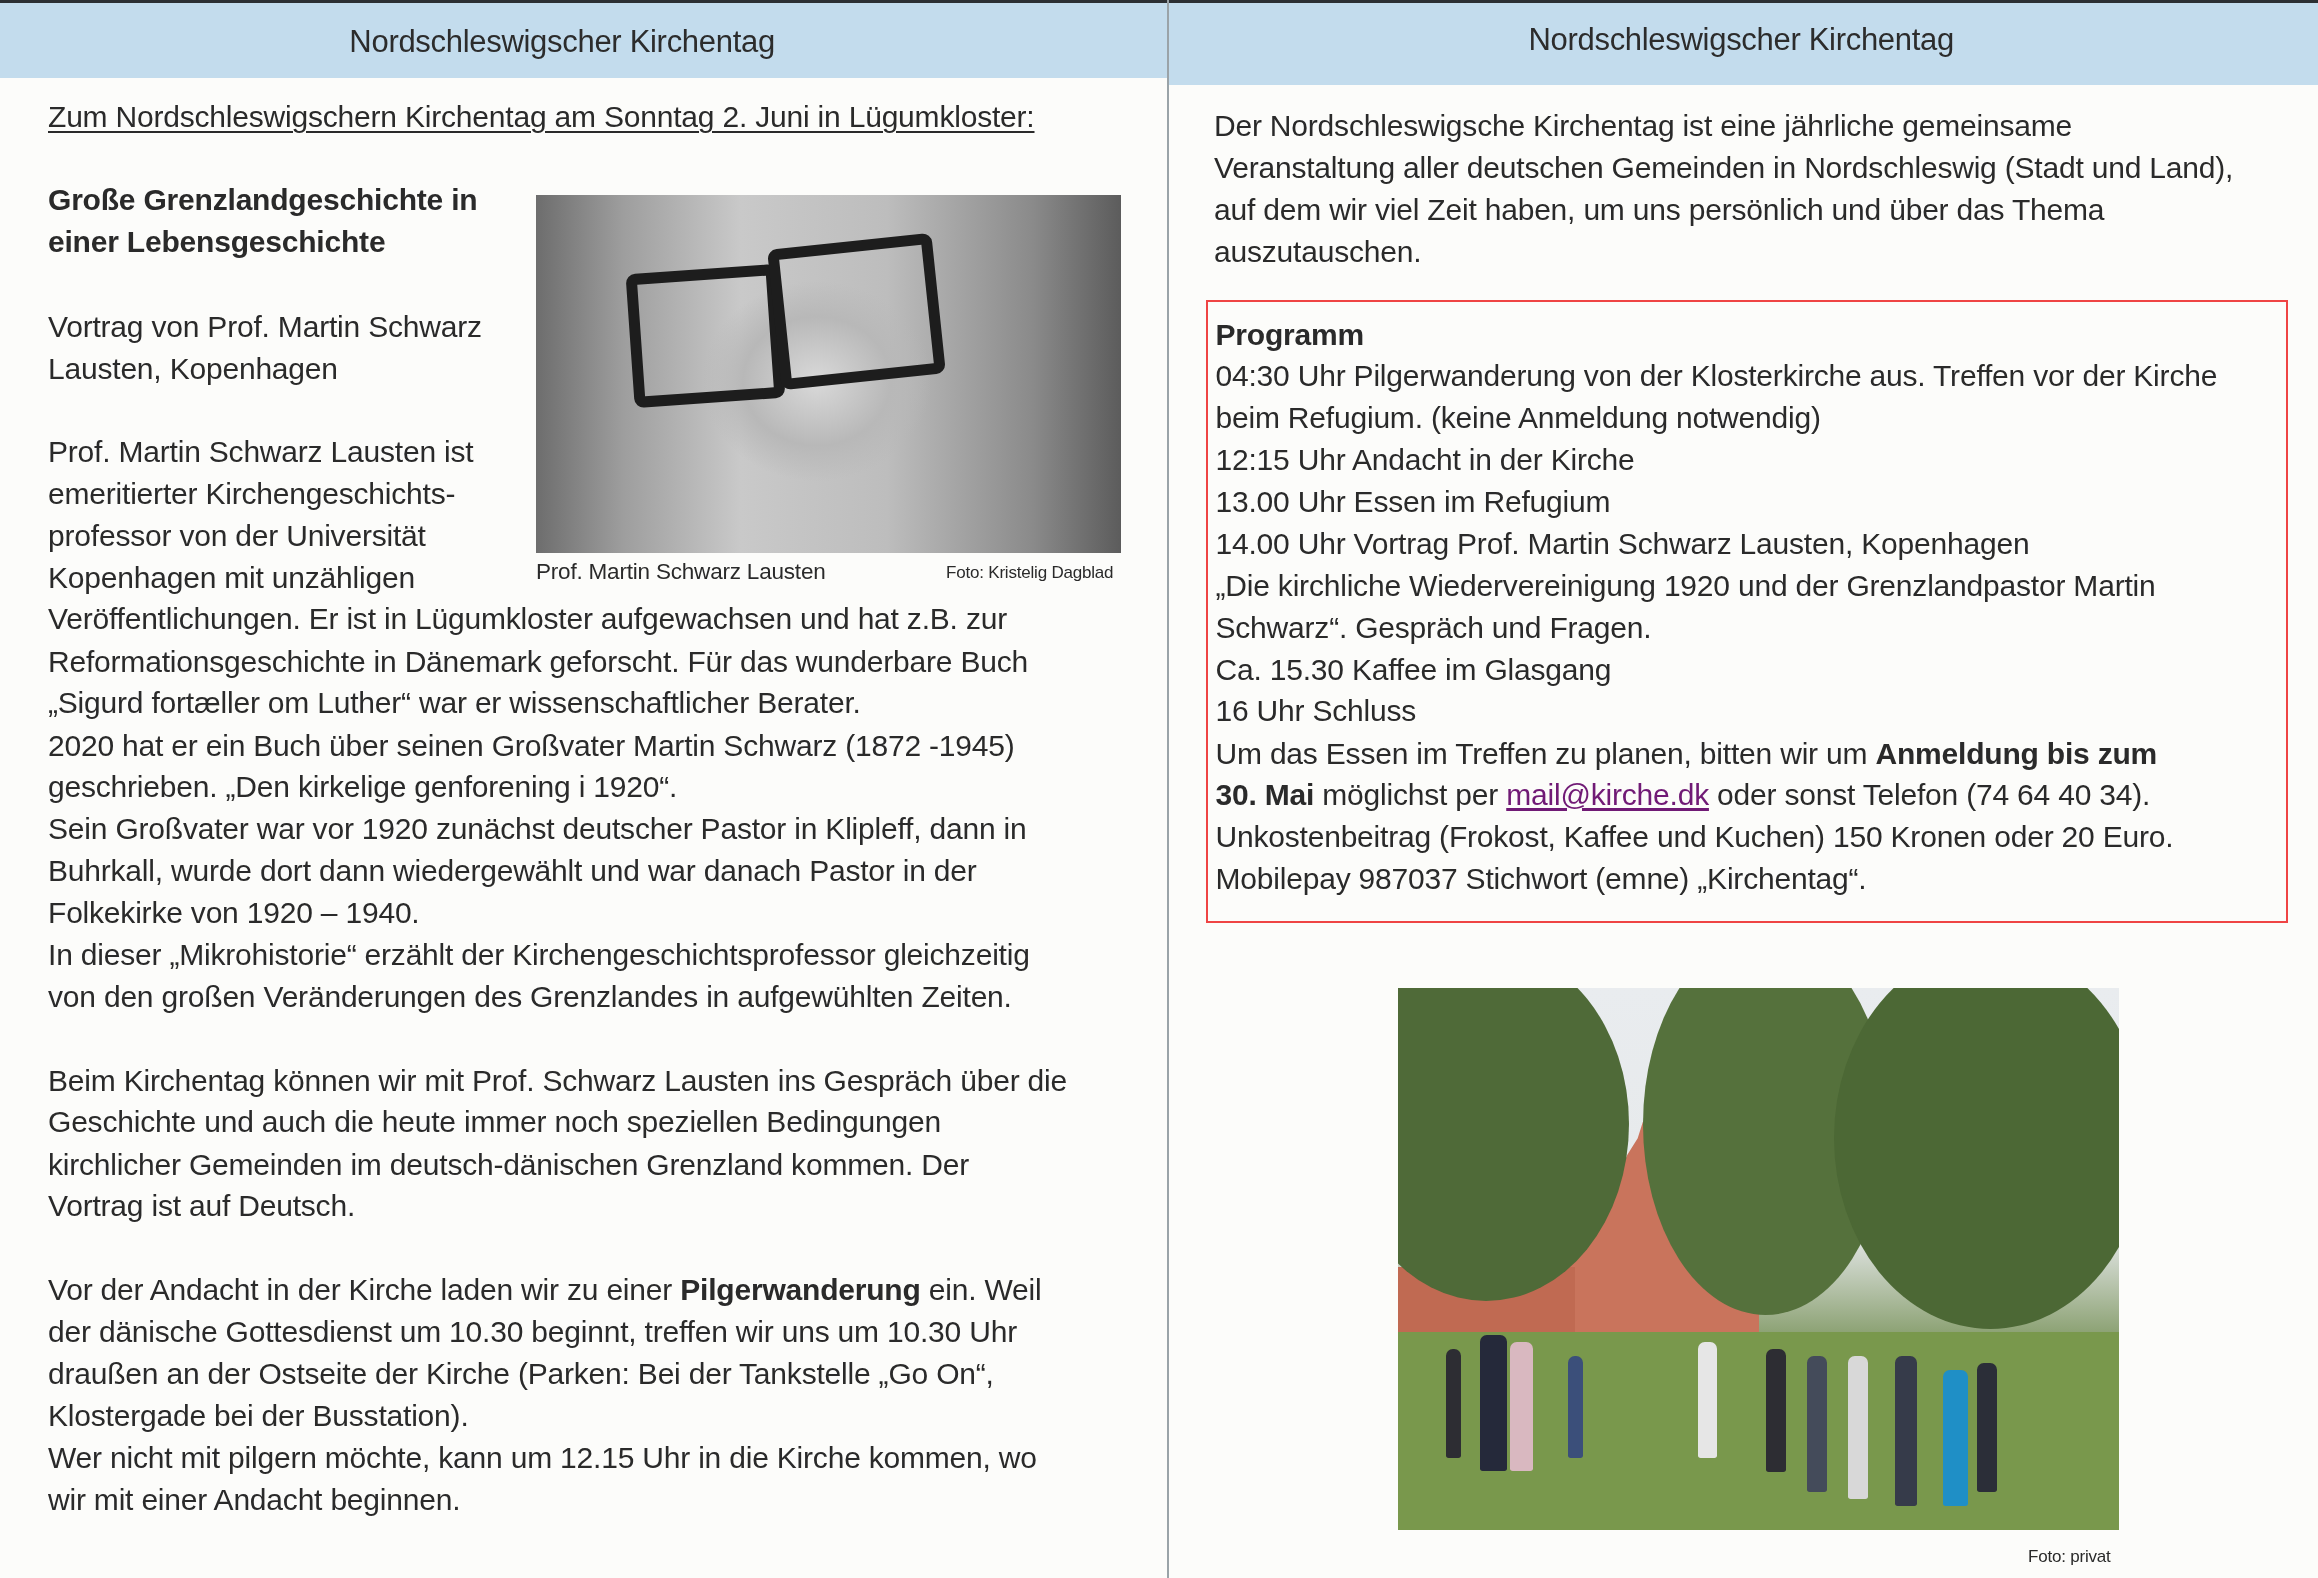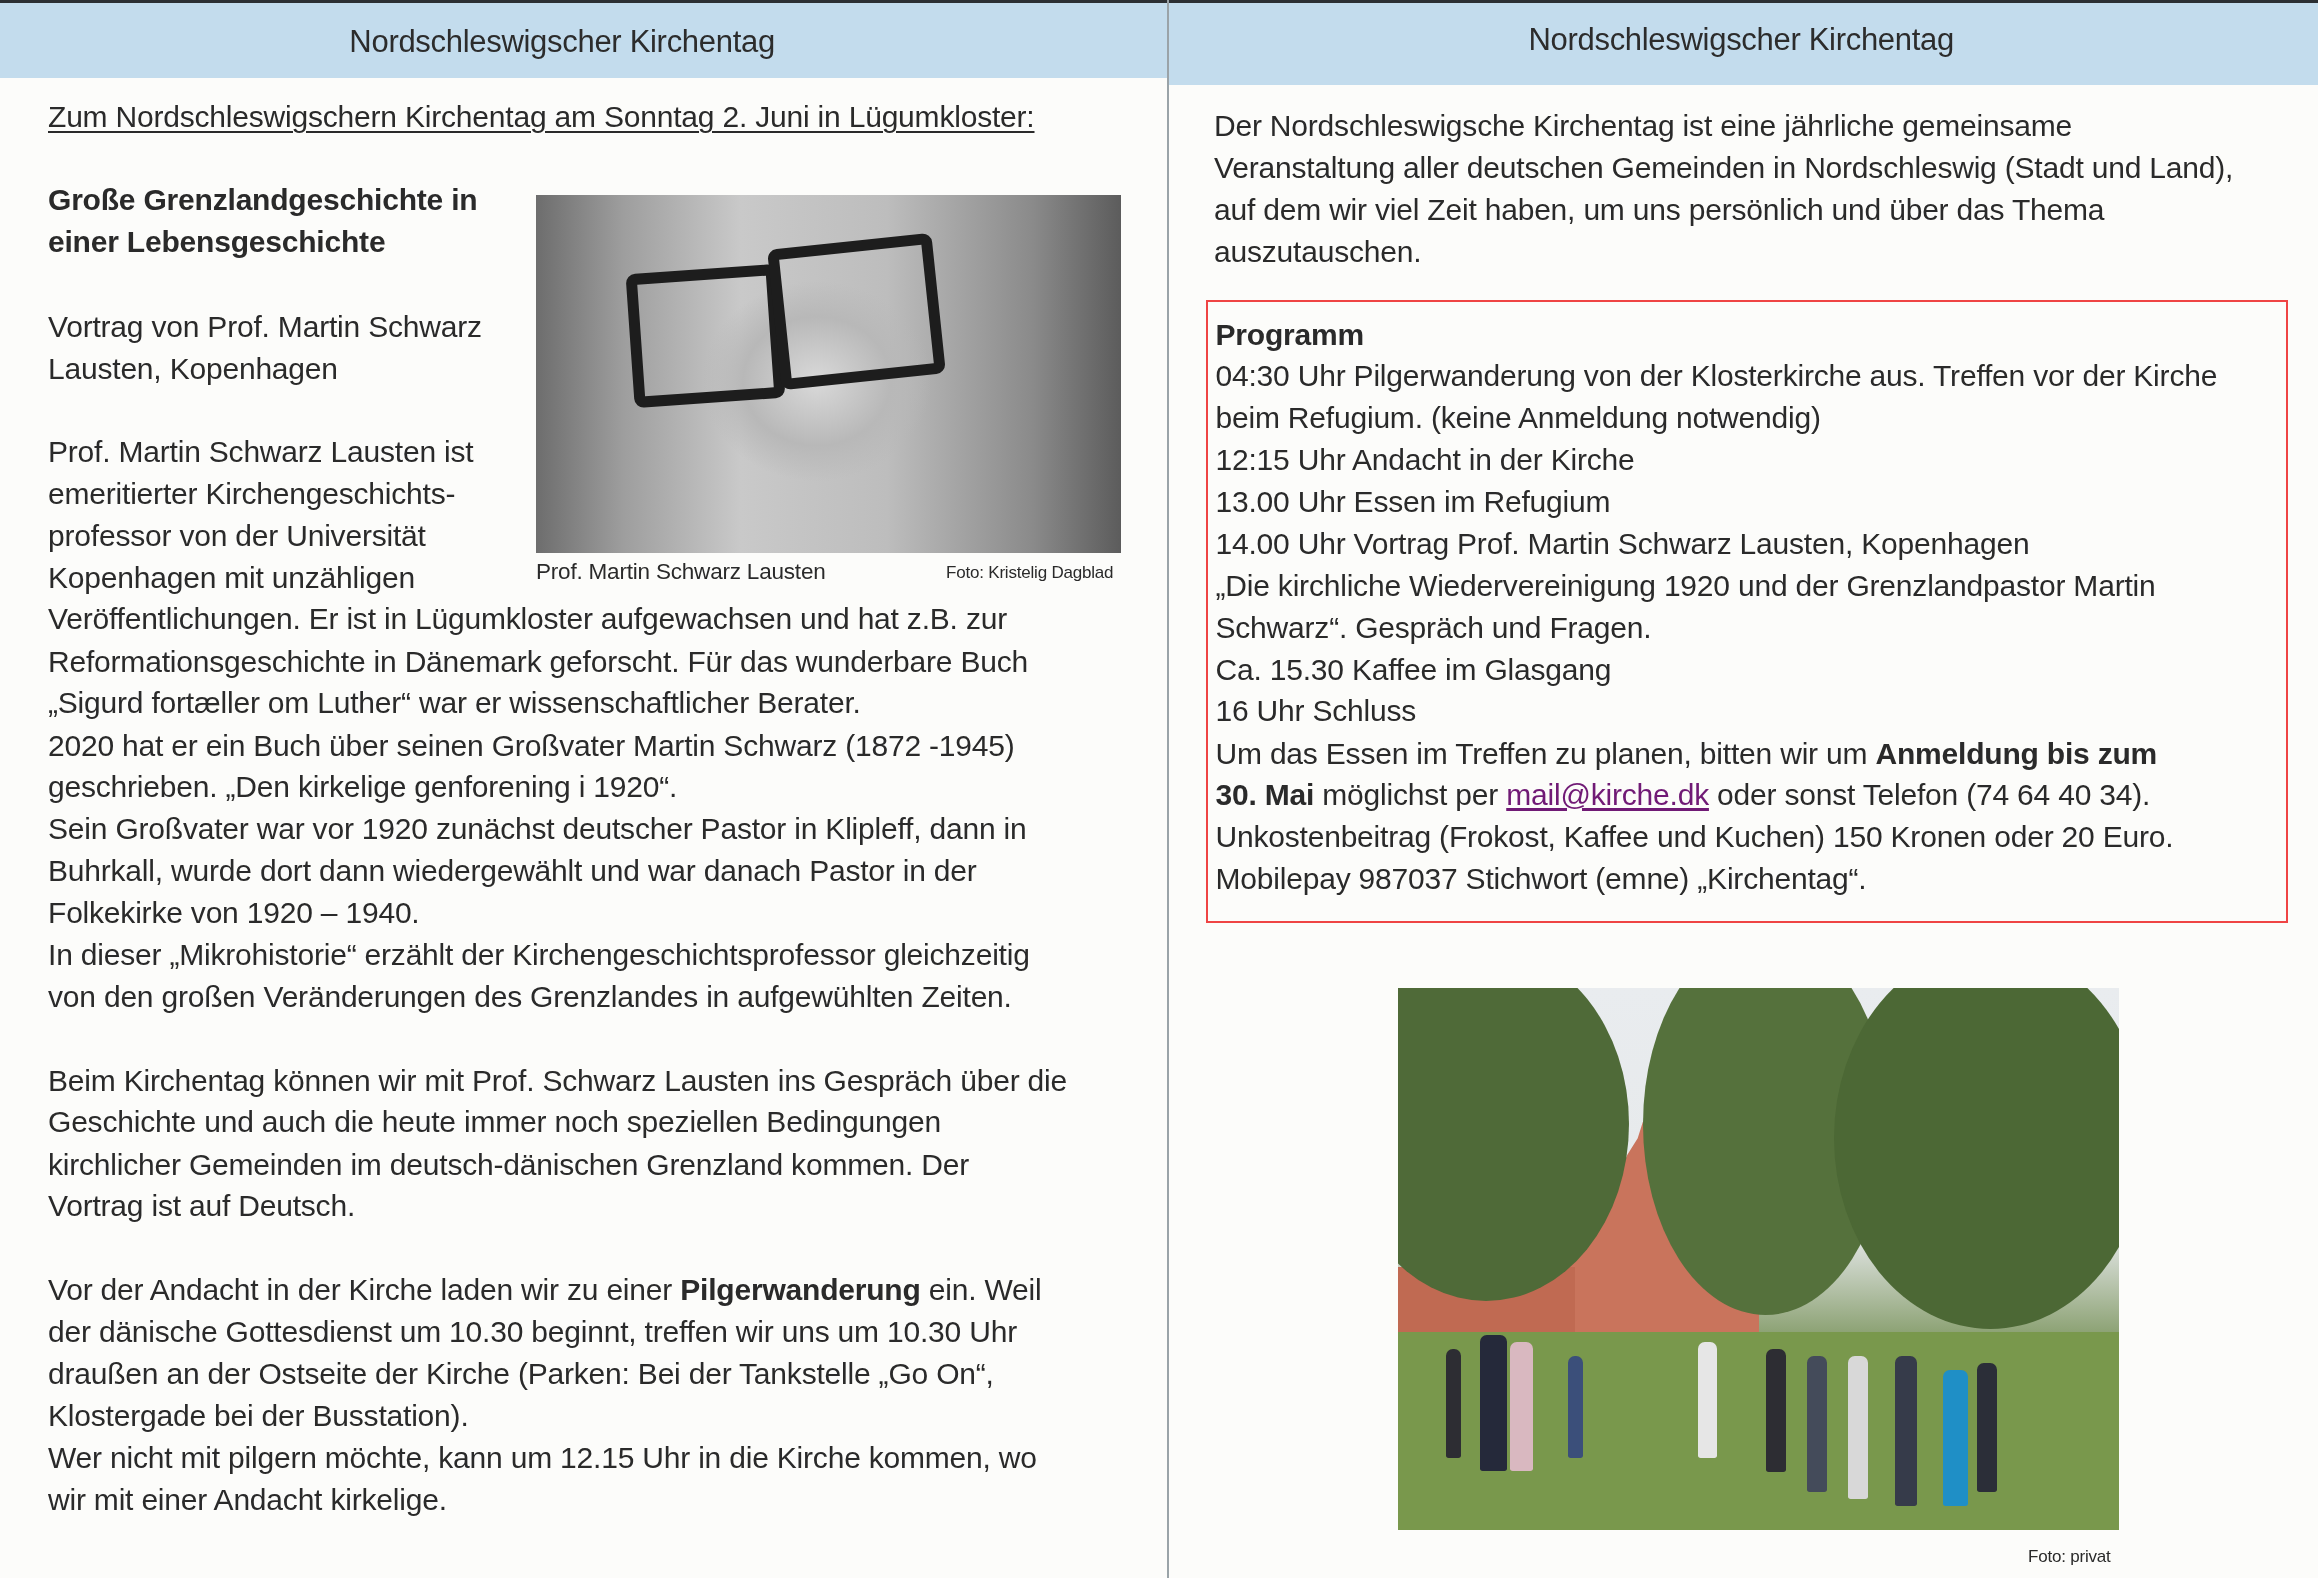--- a/index.html
+++ b/index.html
@@ -97,21 +97,21 @@
   <div class="txt" style="left:48px; top:1057px;">Beim Kirchentag können wir mit Prof. Schwarz Lausten ins Gespräch über die</div>
   <div class="txt" style="left:48px; top:1098px;">Geschichte und auch die heute immer noch speziellen Bedingungen</div>
   <div class="txt" style="left:48px; top:1141px;">kirchlicher Gemeinden im deutsch-dänischen Grenzland kommen. Der</div>
   <div class="txt" style="left:48px; top:1182px;">Vortrag ist auf Deutsch.</div>
 
   <div class="txt" style="left:48px; top:1266px;"><span>Vor der Andacht in der Kirche laden wir zu einer </span><span class="bold">Pilgerwanderung</span><span> ein. Weil</span></div>
   <div class="txt" style="left:48px; top:1308px;">der dänische Gottesdienst um 10.30 beginnt, treffen wir uns um 10.30 Uhr</div>
   <div class="txt" style="left:48px; top:1350px;">draußen an der Ostseite der Kirche (Parken: Bei der Tankstelle „Go On“,</div>
   <div class="txt" style="left:48px; top:1392px;">Klostergade bei der Busstation).</div>
   <div class="txt" style="left:48px; top:1434px;">Wer nicht mit pilgern möchte, kann um 12.15 Uhr in die Kirche kommen, wo</div>
-  <div class="txt" style="left:48px; top:1476px;">wir mit einer Andacht kirkelige.</div>
+  <div class="txt" style="left:48px; top:1476px;">wir mit einer Andacht beginnen.</div>
 </div>
 
 <div class="gutter"></div>
 
 <div class="page right">
   <div class="band">
     <div class="band-title">Nordschleswigscher Kirchentag</div>
   </div>
 
   <div class="txt" style="left:45px; top:102px;">Der Nordschleswigsche Kirchentag ist eine jährliche gemeinsame</div>

